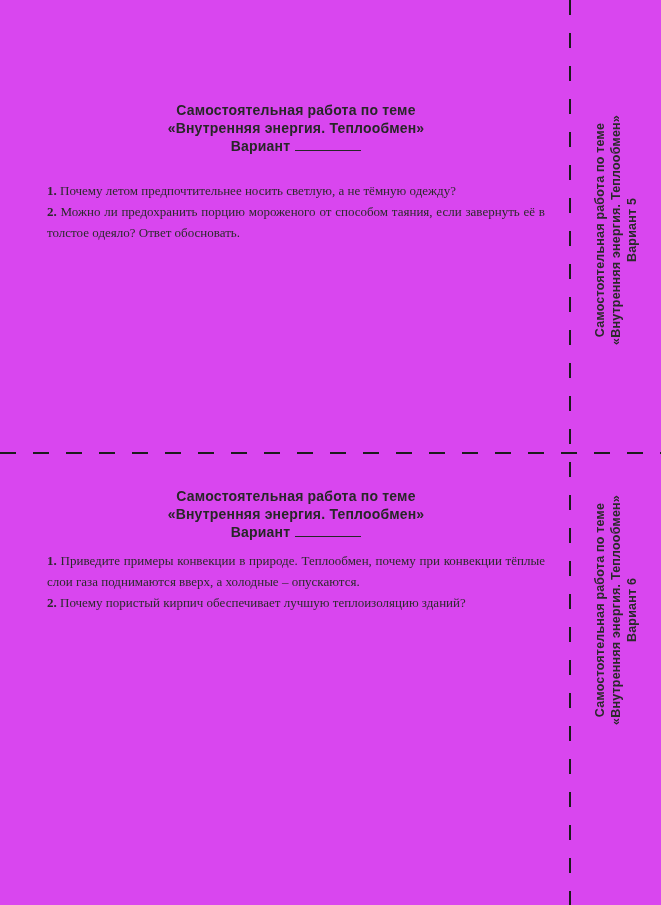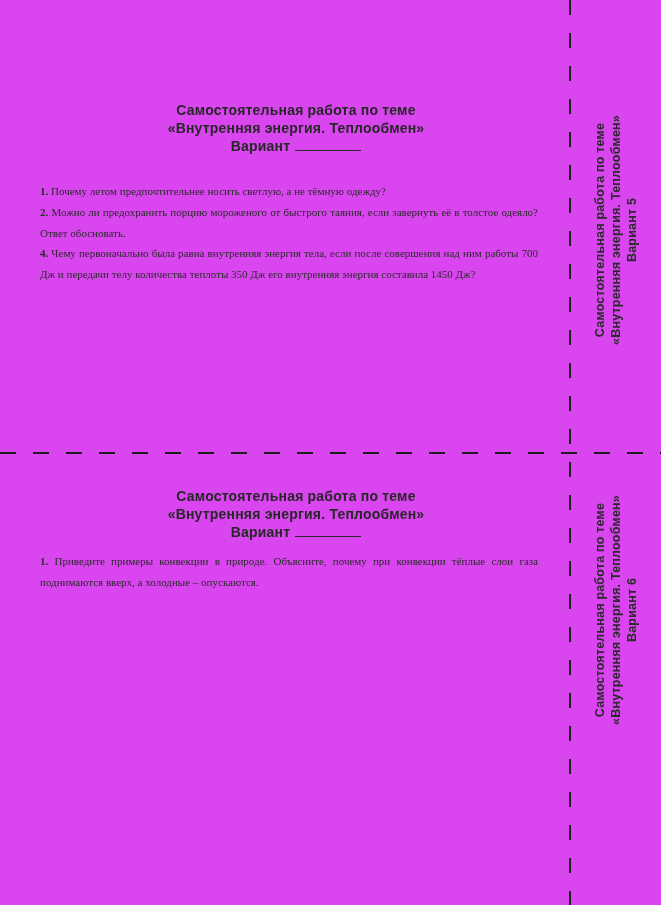--- a/index.html
+++ b/index.html
@@ -14,23 +14,23 @@
 
   
   .sec-title{position:absolute;left:47px;width:498px;text-align:center;
              font-weight:700;font-size:14px;line-height:17.5px;color:#272727;letter-spacing:.2px;}
   .t1{top:102px;} .t2{top:488px;}
   .variant-row{margin-top:1px;}
   .blank{display:inline-block;width:66px;height:12px;margin-left:5px;
          border-bottom:1.6px solid #272727;vertical-align:baseline;}
 
   
-  .qbody{position:absolute;left:40px;width:498px;
+  .qbody{position:absolute;left:47px;width:498px;
          font-family:"Liberation Serif","DejaVu Serif",serif;
-         font-size:11px;line-height:20.8px;color:#2b2b2b;
+         font-size:13px;line-height:20.8px;color:#2b2b2b;
          text-align:justify;}
   .b1{top:181px;} .b2{top:551px;}
   .qbody p{margin:0;padding:0;}
   .qn{font-weight:700;}
 
   
   .sidebar{position:absolute;left:572px;width:87px;height:296px;}
   .sb1{top:82px;} .sb2{top:462px;}
   .sidebar-inner{position:absolute;top:50%;left:50%;
                  transform:translate(-50%,-50%) rotate(-90deg);
@@ -46,40 +46,40 @@
   <div class="cut-h"></div>
 
   <div class="sec-title t1">
     <div>Самостоятельная работа по теме</div>
     <div>«Внутренняя энергия. Теплообмен»</div>
     <div class="variant-row"><span>Вариант</span><span class="blank"></span></div>
   </div>
 
   <div class="qbody b1">
     <p><b class="qn">1.</b> <span>Почему летом предпочтительнее носить светлую, а не тёмную одежду?</span></p>
-    <p><b class="qn">2.</b> <span>Можно ли предохранить порцию мороженого от быстрого таяния, если завернуть её в толстое одеяло? Ответ обосновать.</span></p>
-    <p><b class="qn">4.</b> <span>Чему первоначально была равна внутренняя энергия тела, если после совершения над ним работы 700 Дж и передачи телу количества теплоты 350 Дж его внутренняя энергия составила 1450 Дж?</span></p>
+    <p><b class="qn">2.</b> <span>Можно ли предохранить порцию мороженого от способом таяния, если завернуть её в толстое одеяло? Ответ обосновать.</span></p>
   </div>
 
   <div class="sidebar sb1">
     <div class="sidebar-inner">
       <div>Самостоятельная работа по теме</div>
       <div>«Внутренняя энергия. Теплообмен»</div>
       <div>Вариант 5</div>
     </div>
   </div>
 
   <div class="sec-title t2">
     <div>Самостоятельная работа по теме</div>
     <div>«Внутренняя энергия. Теплообмен»</div>
     <div class="variant-row"><span>Вариант</span><span class="blank"></span></div>
   </div>
 
   <div class="qbody b2">
-    <p><b class="qn">1.</b> <span>Приведите примеры конвекции в природе. Объясните, почему при конвекции тёплые слои газа поднимаются вверх, а холодные – опускаются.</span></p>
+    <p><b class="qn">1.</b> <span>Приведите примеры конвекции в природе. Теплообмен, почему при конвекции тёплые слои газа поднимаются вверх, а холодные – опускаются.</span></p>
+    <p><b class="qn">2.</b> <span>Почему пористый кирпич обеспечивает лучшую теплоизоляцию зданий?</span></p>
   </div>
 
   <div class="sidebar sb2">
     <div class="sidebar-inner">
       <div>Самостоятельная работа по теме</div>
       <div>«Внутренняя энергия. Теплообмен»</div>
       <div>Вариант 6</div>
     </div>
   </div>
 

